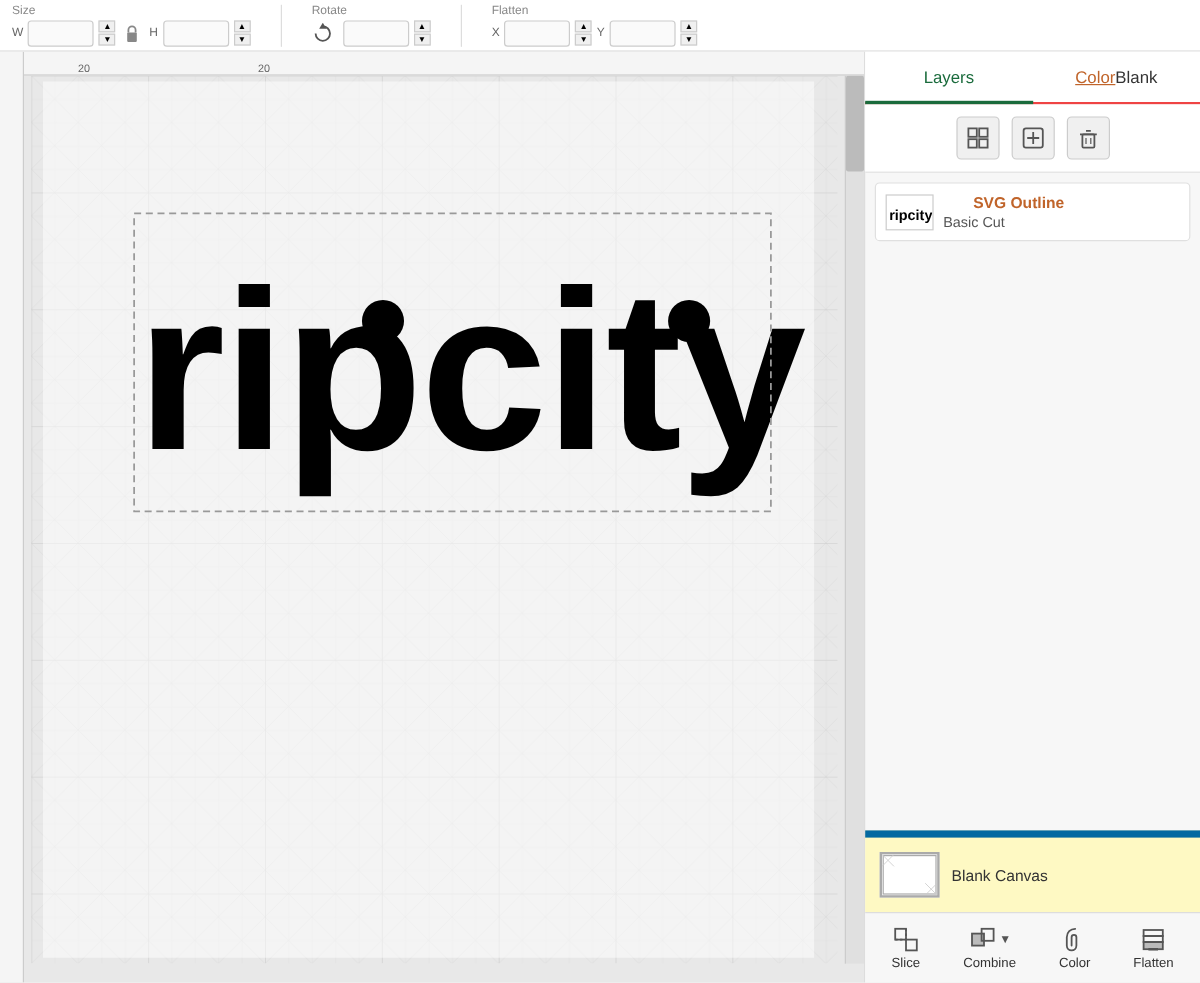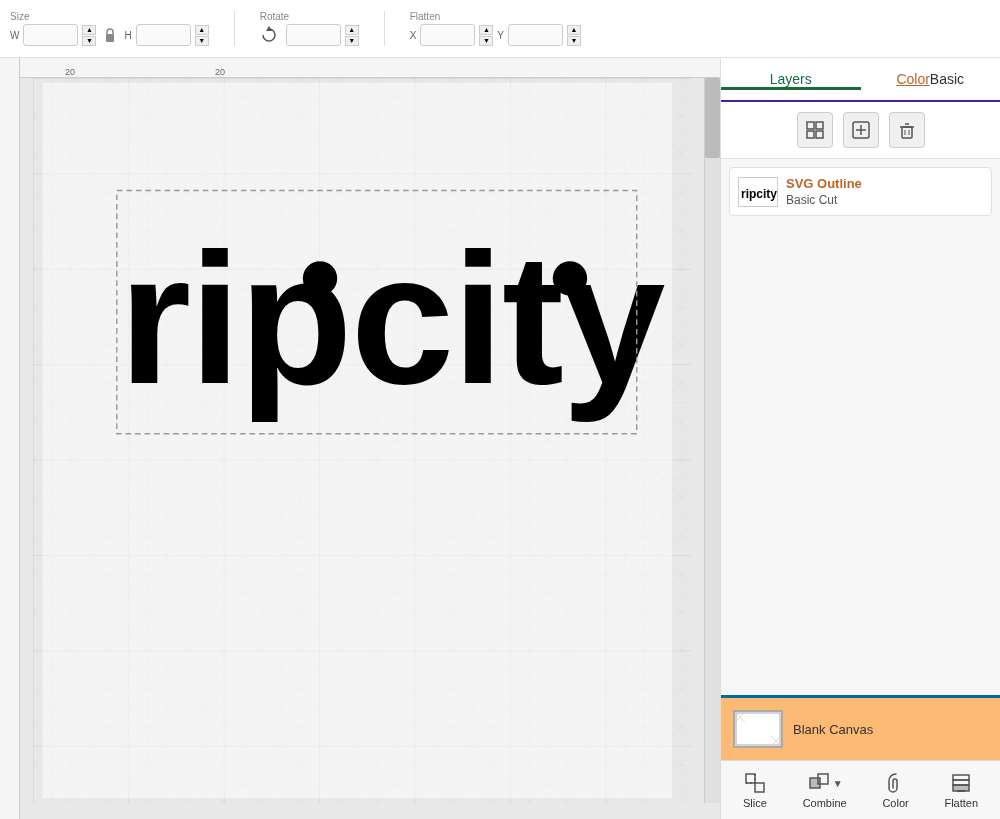--- a/index.html
+++ b/index.html
@@ -1,20 +1,20 @@
 <!DOCTYPE html>
 <html><head>
   <meta charset="utf-8">
   <style>
     * { margin: 0; padding: 0; box-sizing: border-box; }
     body { width: 1000px; height: 819px; overflow: hidden; font-family: -apple-system, BlinkMacSystemFont, 'Segoe UI', sans-serif; background: #f0f0f0; display: flex; flex-direction: column; }
 
     
     .toolbar {
-      height: 58px;
+      height: 43px;
       background: #ffffff;
       border-bottom: 1px solid #ddd;
       display: flex;
       align-items: center;
       padding: 16px 10px;
       gap: 20px;
       flex-shrink: 0;
     }
     .toolbar-group {
       display: flex;
@@ -130,25 +130,24 @@
       background: #f7f7f7;
       border-left: 1px solid #ddd;
       display: flex;
       flex-direction: column;
       flex-shrink: 0;
     }
 
     
     .panel-tabs {
       display: flex;
-      border-bottom: 2px solid #4c1d95;
+      border-bottom: 2px solid #ef4444;
       background: #ffffff;
       height: 44px;
       flex-shrink: 0;
-      align-items: center;
     }
     .panel-tab {
       flex: 1;
       display: flex;
       align-items: center;
       justify-content: center;
       font-size: 14px;
       font-weight: 500;
       cursor: pointer;
       border-bottom: 3px solid transparent;
@@ -213,30 +212,31 @@
     }
     .layer-info {
       display: flex;
       flex-direction: column;
       gap: 2px;
     }
     .layer-name {
       font-size: 13px;
       font-weight: 600;
       color: #c0642a;
+      margin-left: 25px;
     }
     .layer-type {
       font-size: 12px;
       color: #555;
     }
 
     
     .bottom-panel {
-      border-top: 3px solid #0369a1;
-      background: #fdba74;
+      border-top: 6px solid #0369a1;
+      background: #fef9c3;
       padding: 8px;
       display: flex;
       flex-direction: column;
       gap: 8px;
     }
     .blank-canvas-row {
       display: flex;
       align-items: center;
       gap: 10px;
       padding: 4px;
@@ -447,21 +447,21 @@
   </div>
 
   <div class="right-panel">
 
     <div class="panel-tabs">
       <div class="panel-tab active-layers">
         <span>Layers</span>
       </div>
       <div class="panel-tab">
         <span style="color:#c0642a;text-decoration:underline;">Color </span>
-        <span style="color:#333;">Basic</span>
+        <span style="color:#333;">Blank</span>
       </div>
     </div>
 
     <div class="panel-toolbar">
       <div class="panel-tool-btn">
         <svg width="20" height="20" viewBox="0 0 20 20">
           <rect x="2" y="2" width="7" height="7" fill="none" stroke="#555" stroke-width="1.5"></rect>
           <rect x="11" y="2" width="7" height="7" fill="none" stroke="#555" stroke-width="1.5"></rect>
           <rect x="2" y="11" width="7" height="7" fill="none" stroke="#555" stroke-width="1.5"></rect>
           <rect x="11" y="11" width="7" height="7" fill="none" stroke="#555" stroke-width="1.5"></rect>

